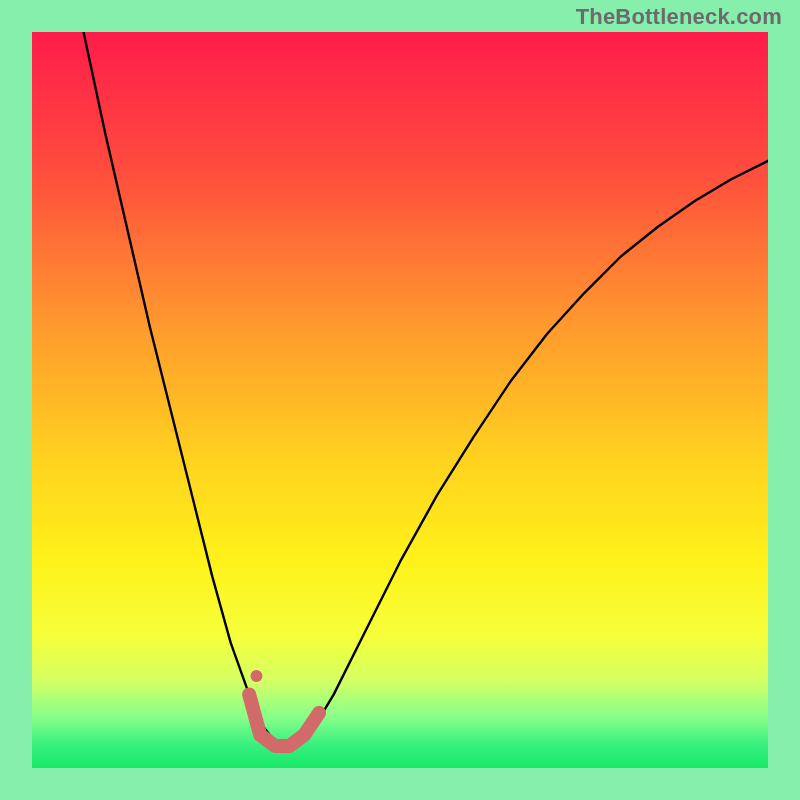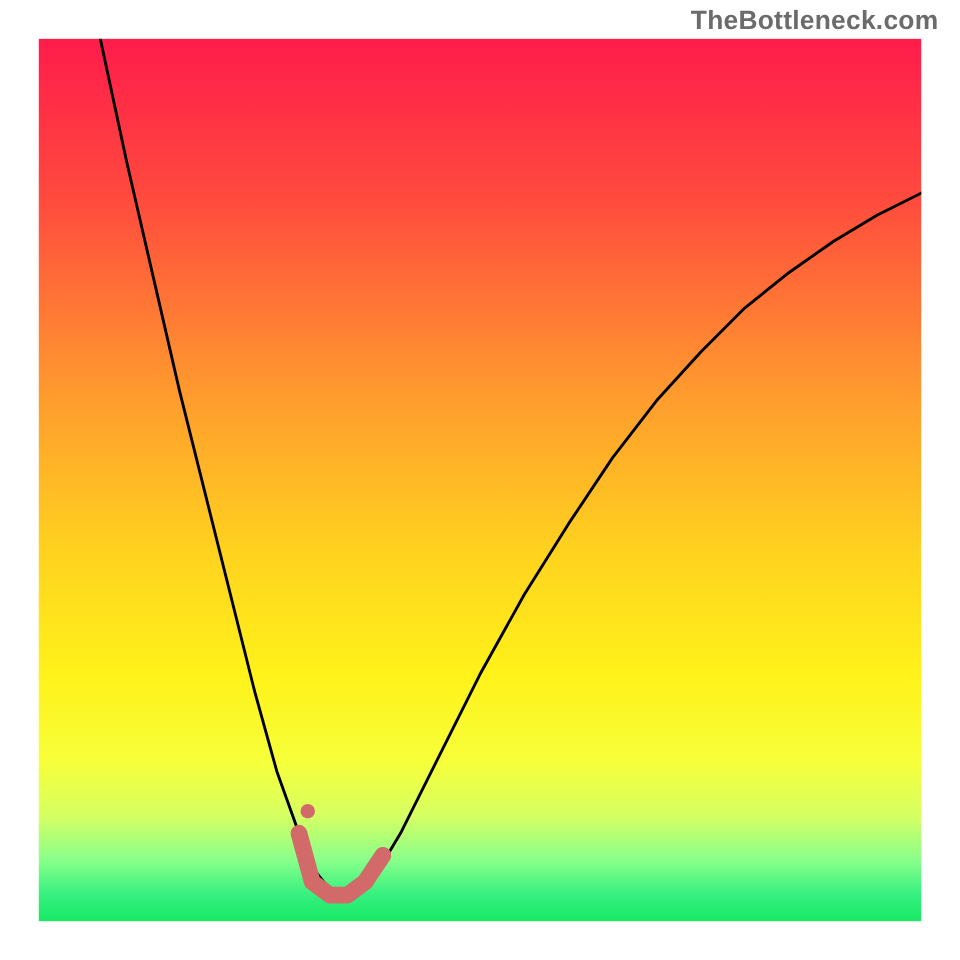--- a/index.html
+++ b/index.html
@@ -7,21 +7,21 @@
     padding: 0;
     width: 800px;
     height: 800px;
     background: #000;
     font-family: Arial, Helvetica, sans-serif;
     overflow: hidden;
   }
   .frame {
     position: absolute;
     inset: 0;
-    background: #ffffff;
+    background: #86efac;
   }
   .plot {
     position: absolute;
     left: 32px;
     top: 32px;
     width: 736px;
     height: 736px;
     overflow: hidden;
   }
   .watermark {

